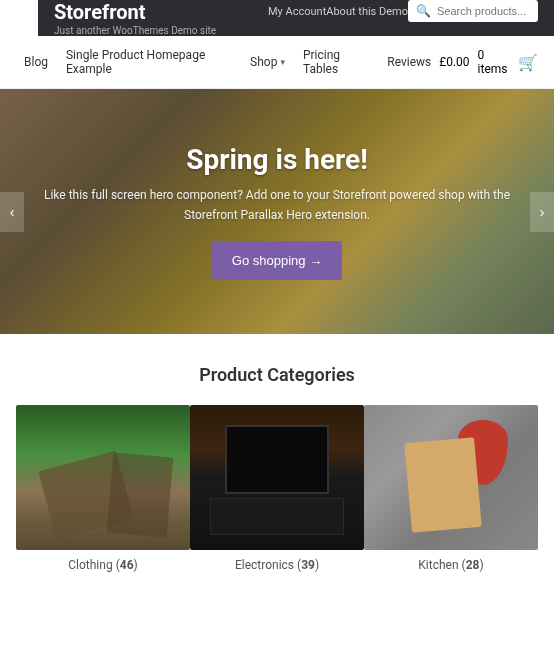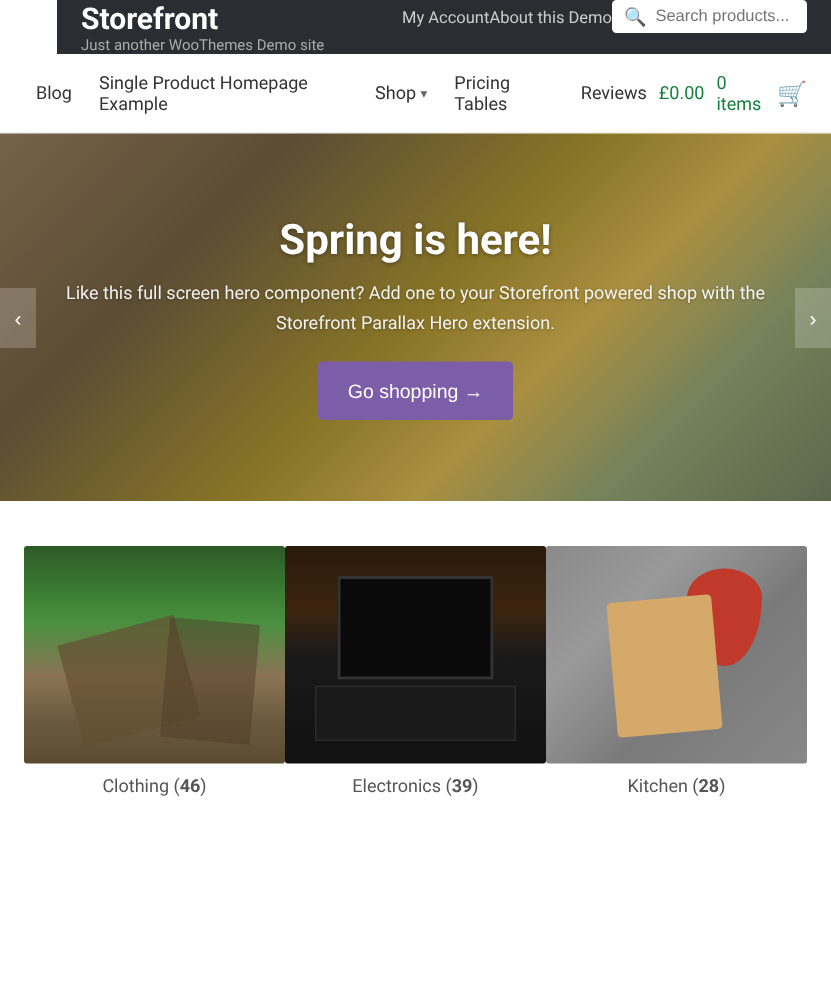--- a/index.html
+++ b/index.html
@@ -52,21 +52,21 @@
       font-size: 12px;
       color: #333;
       padding: 12px 8px;
       cursor: pointer;
       display: flex;
       align-items: center;
       gap: 3px;
       text-decoration: none;
     }
     .chevron { font-size: 9px; color: #666; }
-    .cart-area { display: flex; align-items: center; gap: 8px; font-size: 12px; color: #15803d; }
+    .cart-area { display: flex; align-items: center; gap: 8px; font-size: 12px; color: #000000; }
     .cart-icon { font-size: 16px; }
 
     
     .hero {
       position: relative;
       width: 100%;
       height: 245px;
       background: linear-gradient(135deg, #8B7355 0%, #6B5B3E 25%, #A0892E 50%, #C8A84B 65%, #8B9A6B 80%, #6B7A5A 100%);
       display: flex;
       align-items: center;
@@ -254,20 +254,21 @@
   <button class="hero-arrow-left">‹</button>
   <div class="hero-content">
     <h1 class="hero-title">Spring is here!</h1>
     <p class="hero-text">Like this full screen hero component? Add one to your Storefront powered shop with the Storefront Parallax Hero extension.</p>
     <button class="hero-btn">Go shopping →</button>
   </div>
   <button class="hero-arrow-right">›</button>
 </div>
 
 <div class="categories-section">
+  <h2 class="section-title">Product Categories</h2>
   <div class="categories-grid">
 
     <div class="category-card">
       <div class="category-img cat-clothing"></div>
       <div class="category-label">
         <span>Clothing</span>
         <span> (</span><span class="category-count">46</span><span>)</span>
       </div>
     </div>
 

